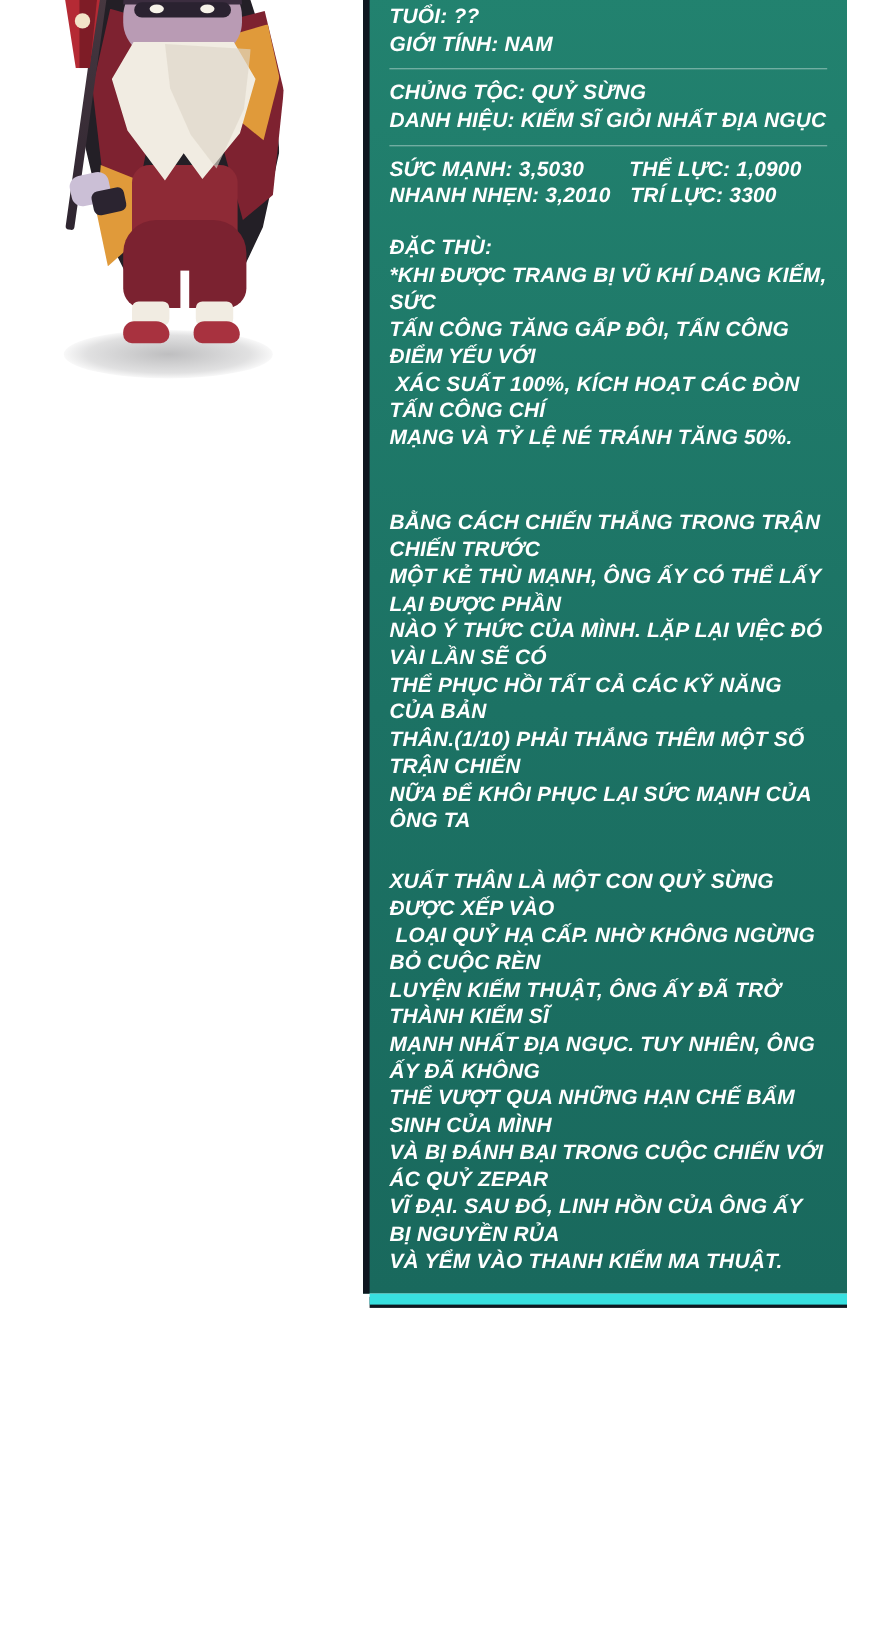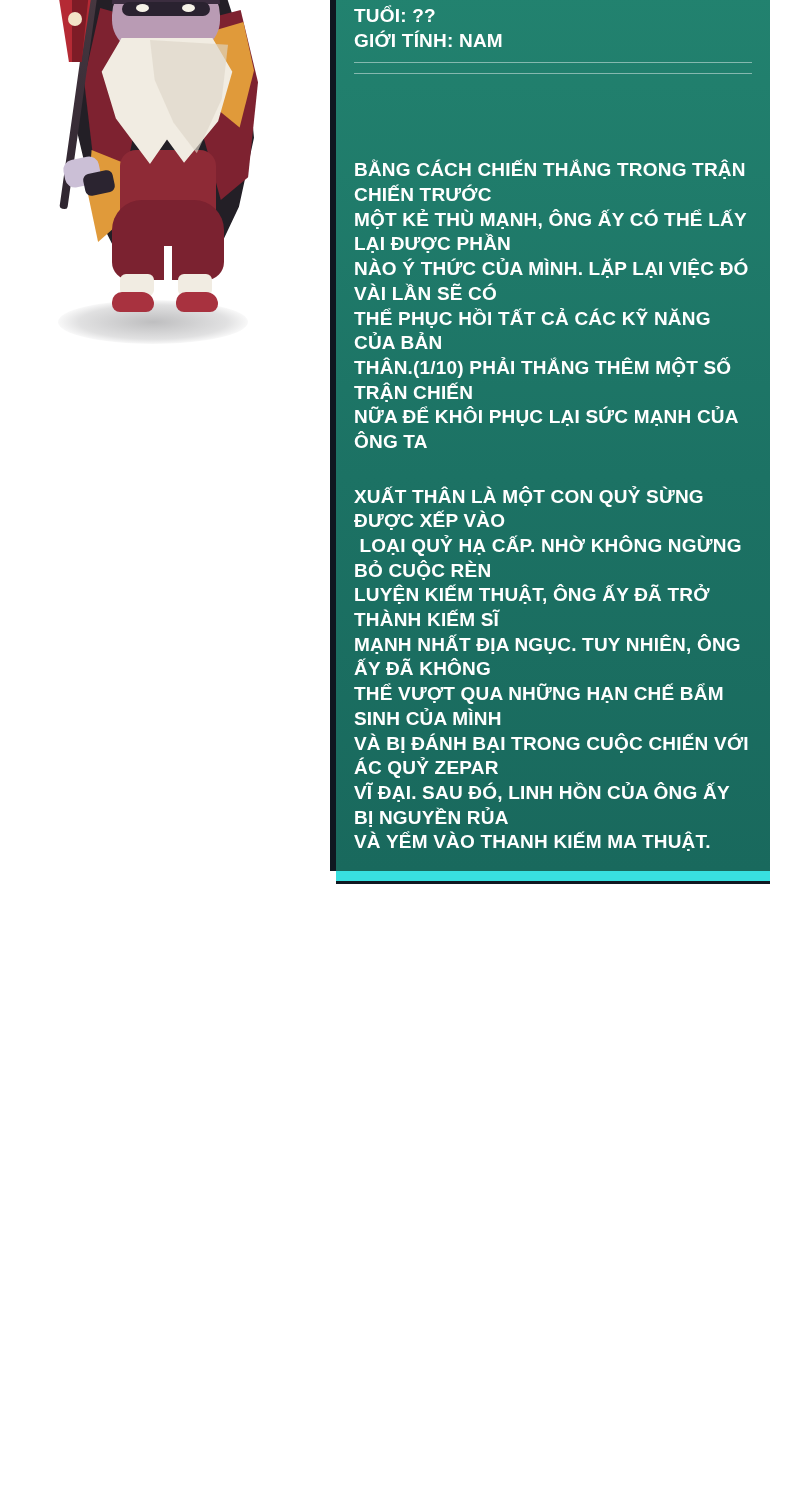--- a/index.html
+++ b/index.html
@@ -270,21 +270,21 @@
   .line {
     font-family: "Liberation Sans", sans-serif;
     font-weight: 700;
     font-size: 19px;
     line-height: 1.30;
     letter-spacing: .2px;
     text-transform: uppercase;
     white-space: pre-wrap;
     margin: 0;
   }
-  .block { margin: 0 0 0 0; }
+  .block { margin: 0 0 0 0; font-style: italic; }
   .gap-md { height: 22px; }
   .gap-lg { height: 30px; }
   .divider {
     height: 1px;
     background: rgba(255,255,255,0.45);
     margin: 9px 0 10px 0;
   }
   .stat-row {
     display: flex;
     gap: 18px;
@@ -336,26 +336,47 @@
 <div id="info-panel">
   <div class="panel-inner">
 
     <div class="block">
       <p class="line">TUỔI: ??</p>
       <p class="line">GIỚI TÍNH: NAM</p>
     </div>
 
     <div class="divider"></div>
 
+    <div class="block">
+      <p class="line">CHỦNG TỘC: QUỶ SỪNG</p>
+      <p class="line">DANH HIỆU: KIẾM SĨ GIỎI NHẤT ĐỊA NGỤC</p>
+    </div>
 
     <div class="divider"></div>
 
+    <div class="block">
+      <div class="stat-row">
+        <p class="line stat-a">SỨC MẠNH: 3,5030</p>
+        <p class="line">THỂ LỰC: 1,0900</p>
+      </div>
+      <div class="stat-row">
+        <p class="line stat-a">NHANH NHẸN: 3,2010</p>
+        <p class="line">TRÍ LỰC: 3300</p>
+      </div>
+    </div>
 
     <div class="gap-md"></div>
 
+    <div class="block">
+      <p class="line">ĐẶC THÙ:</p>
+      <p class="line">*KHI ĐƯỢC TRANG BỊ VŨ KHÍ DẠNG KIẾM, SỨC
+TẤN CÔNG TĂNG GẤP ĐÔI, TẤN CÔNG ĐIỂM YẾU VỚI
+ XÁC SUẤT 100%, KÍCH HOẠT CÁC ĐÒN TẤN CÔNG CHÍ
+MẠNG VÀ TỶ LỆ NÉ TRÁNH TĂNG 50%.</p>
+    </div>
 
     <div class="gap-md"></div>
 
 
     <div class="gap-lg"></div>
 
     <div class="block">
       <p class="line">BẰNG CÁCH CHIẾN THẮNG TRONG TRẬN CHIẾN TRƯỚC
 MỘT KẺ THÙ MẠNH, ÔNG ẤY CÓ THỂ LẤY LẠI ĐƯỢC PHẦN
 NÀO Ý THỨC CỦA MÌNH. LẶP LẠI VIỆC ĐÓ VÀI LẦN SẼ CÓ

